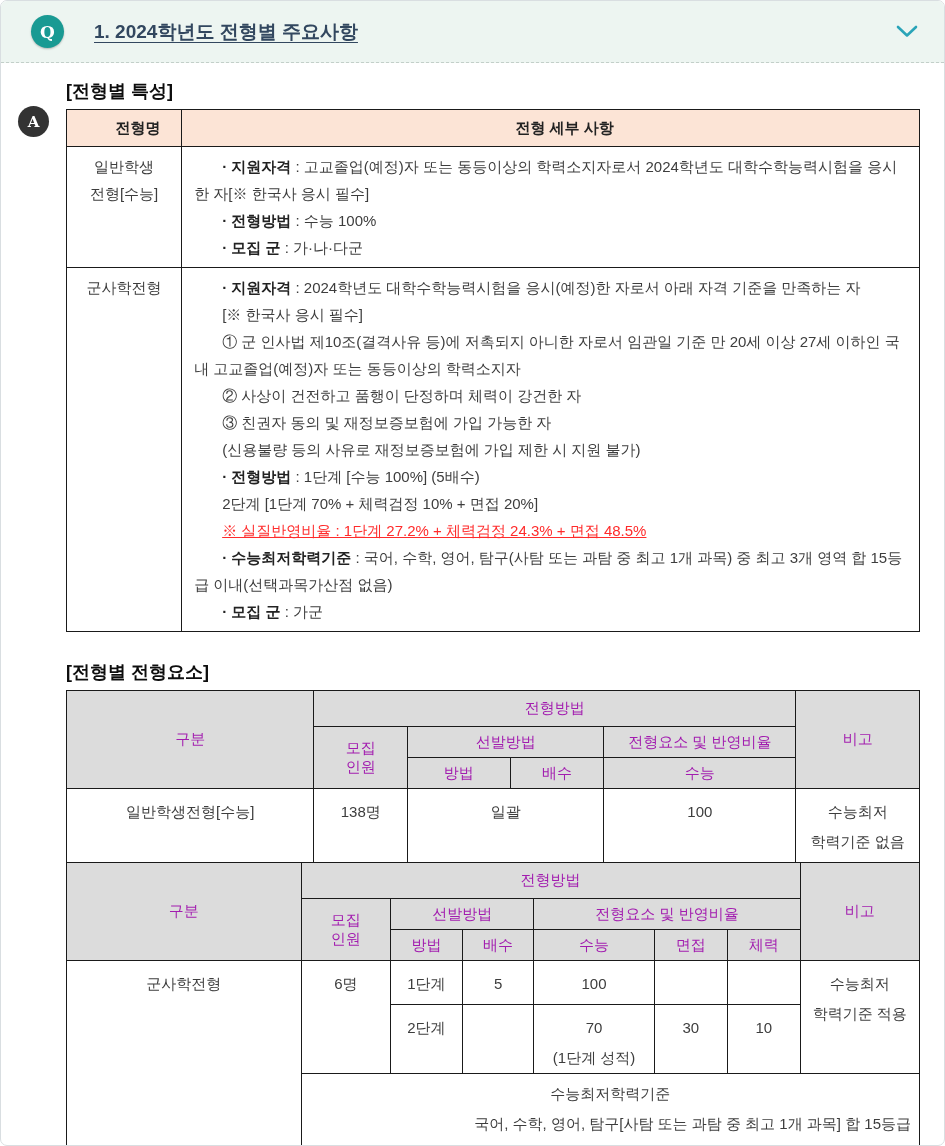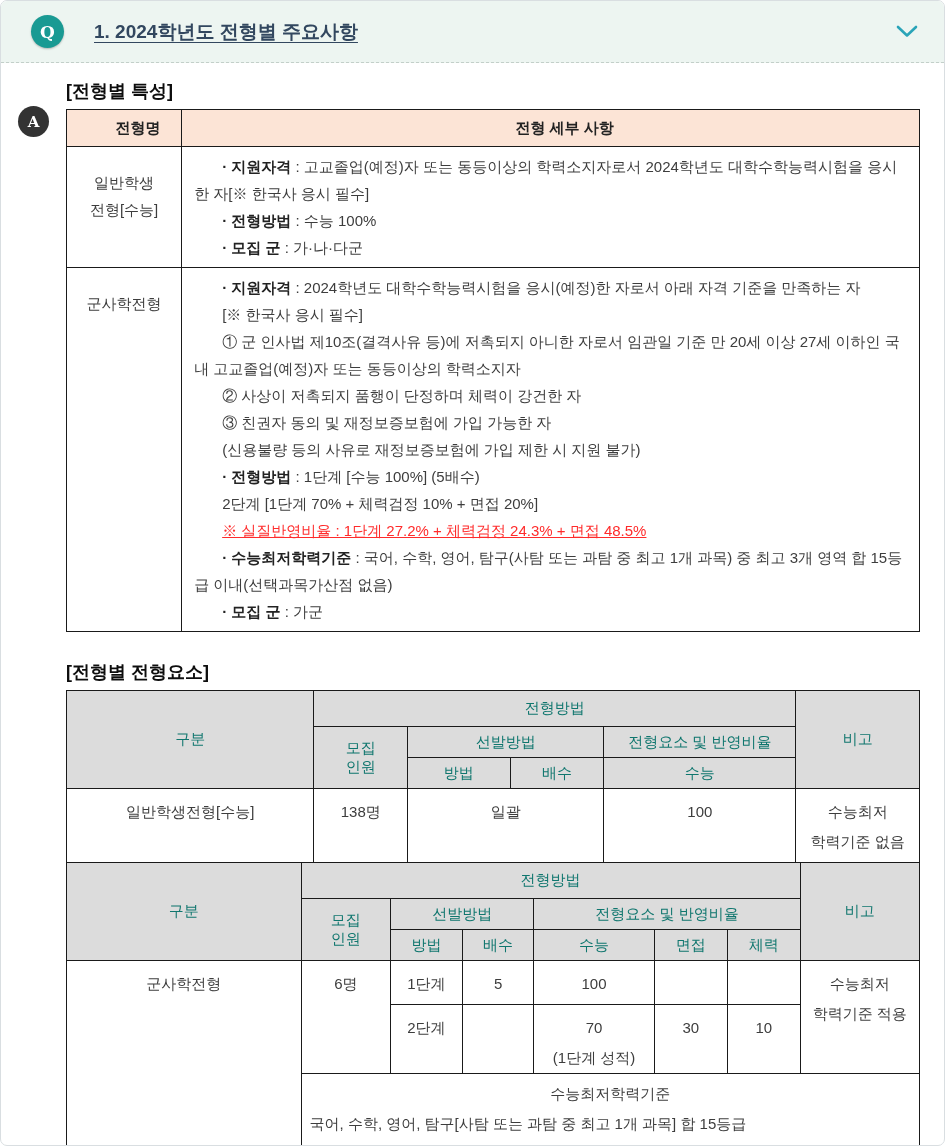--- a/index.html
+++ b/index.html
@@ -39,38 +39,38 @@
   .gap{ height:28px; }
   
   table{ width:100%; border-collapse:collapse; table-layout:fixed; }
   td{ border:1px solid #1a1a1a; font-size:15px; color:#3d3d3d; }
   
   .t1 td{ vertical-align:top; }
   .t1 .head td{
     background:#fce4d6; text-align:center; font-weight:bold; color:#222;
     height:37px; vertical-align:middle;padding-left:28px;
   }
-  .t1 .name{ text-align:center; line-height:27px; padding:22px 4px; font-weight:normal;margin-top:17px; }
+  .t1 .name{ text-align:center; line-height:27px; padding:6px 4px; font-weight:normal;margin-top:17px; }
   .t1 .detail{ padding:6px 12px; line-height:27px; }
   .t1 .detail p{ margin:0; }
   .t1 b{ color:#222;margin-left:28px; }
   .t1 .red{ color:#ff2b2b;text-decoration:underline; }
   
   .t2 td, .t3 td{ text-align:center; }
-  .hrow td{ background:#dcdcdc; vertical-align:middle; color:#0f766e; }
+  .hrow td{ background:#dcdcdc; vertical-align:middle; color:#a21caf; }
   .h1 td{ height:36px; }
   .h2 td{ height:31px; }
   .h3 td{ height:31px;margin-left:48px; }
   .drow td{ vertical-align:top; padding-top:8px; line-height:30px; background:#fff; }
   .t2 .drow td{ height:74px; }
   .t3 .d1 td{ height:44px; }
   .t3 .d2 td{ height:60px; }
   .t3 .d3 td{ height:87px; padding:5px 8px 8px 8px; }
   .minimum .title{ line-height:30px; }
-  .minimum .line{ text-align:left; line-height:30px; }
+  .minimum .line{ text-align:right; line-height:30px; }
 </style>
 </head>
 <body>
 
 <div class="card">
 
   <div class="qa-header">
     <div class="q-badge">Q</div>
     <div class="qa-title">1. 2024학년도 전형별 주요사항</div>
     <div class="chevron">
@@ -107,21 +107,21 @@
         </td>
       </tr>
       <tr>
         <td class="name">
           <div>군사학전형</div>
         </td>
         <td class="detail">
           <p><b>· 지원자격</b><span> : 2024학년도 대학수학능력시험을 응시(예정)한 자로서 아래 자격 기준을 만족하는 자</span></p>
           <p><b></b><span>[※ 한국사 응시 필수]</span></p>
           <p><b></b><span>① 군 인사법 제10조(결격사유 등)에 저촉되지 아니한 자로서 임관일 기준 만 20세 이상 27세 이하인 국내 고교졸업(예정)자 또는 동등이상의 학력소지자</span></p>
-          <p><b></b><span>② 사상이 저촉되지 품행이 단정하며 체력이 강건한 자</span></p>
+          <p><b></b><span>② 사상이 건전하고 품행이 단정하며 체력이 강건한 자</span></p>
           <p><b></b><span>③ 친권자 동의 및 재정보증보험에 가입 가능한 자</span></p>
           <p><b></b><span>(신용불량 등의 사유로 재정보증보험에 가입 제한 시 지원 불가)</span></p>
           <p><b>· 전형방법</b><span> : 1단계 [수능 100%] (5배수)</span></p>
           <p><b></b><span>2단계 [1단계 70% + 체력검정 10% + 면접 20%]</span></p>
           <p class="red"><b></b><span>※ 실질반영비율 : 1단계 27.2% + 체력검정 24.3% + 면접 48.5%</span></p>
           <p><b>· 수능최저학력기준</b><span> : 국어, 수학, 영어, 탐구(사탐 또는 과탐 중 최고 1개 과목) 중 최고 3개 영역 합 15등급 이내(선택과목가산점 없음)</span></p>
           <p><b>· 모집 군</b><span> : 가군</span></p>
         </td>
       </tr>
     </tbody>

